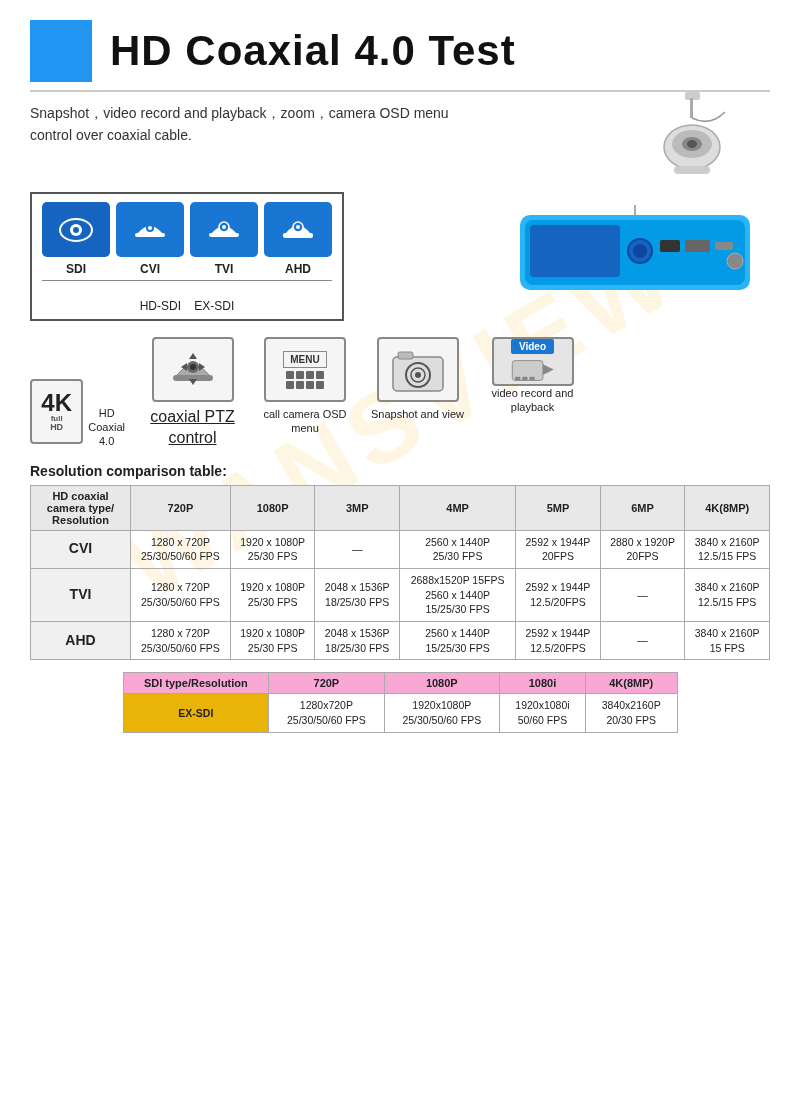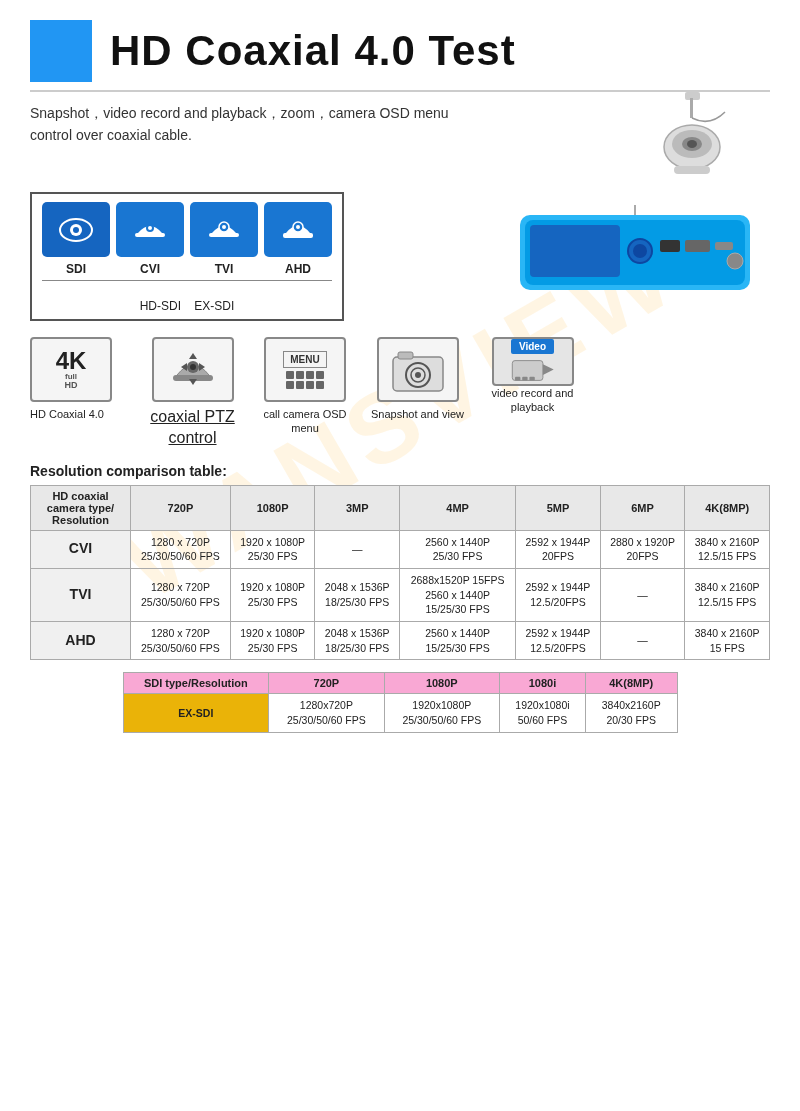--- a/index.html
+++ b/index.html
@@ -177,21 +177,21 @@
         <rect x="195" y="37" width="18" height="8" rx="2" fill="#888"></rect>
         <circle cx="215" cy="56" r="8" fill="#888" stroke="#aaa" stroke-width="1"></circle>
 
         <line x1="115" y1="10" x2="115" y2="0" stroke="#aaa" stroke-width="2"></line>
       </svg>
     </div>
   </div>
 
   <div style="display:flex;gap:10px;margin:10px 0 5px 0;position:relative;z-index:1;flex-wrap:nowrap;">
 
-    <div style="display:flex;flex-direction:column;align-items:flex-start;width:100px;">
+    <div style="display:flex;align-items:flex-end;width:100px;">
       <div style="width:82px;height:65px;border:2px solid #888;border-radius:4px;background:#f5f5f5;display:flex;align-items:center;justify-content:center;margin-bottom:5px;">
         <div style="text-align:center;">
           <div style="font-size:24px;font-weight:bold;color:#222;line-height:1;">4K</div>
           <div style="font-size:8px;color:#555;font-weight:bold;line-height:1;">full</div>
           <div style="font-size:9px;color:#555;font-weight:bold;line-height:1;">HD</div>
         </div>
       </div>
       <div style="font-size:11px;text-align:center;line-height:1.3;">HD Coaxial 4.0</div>
     </div>
 

